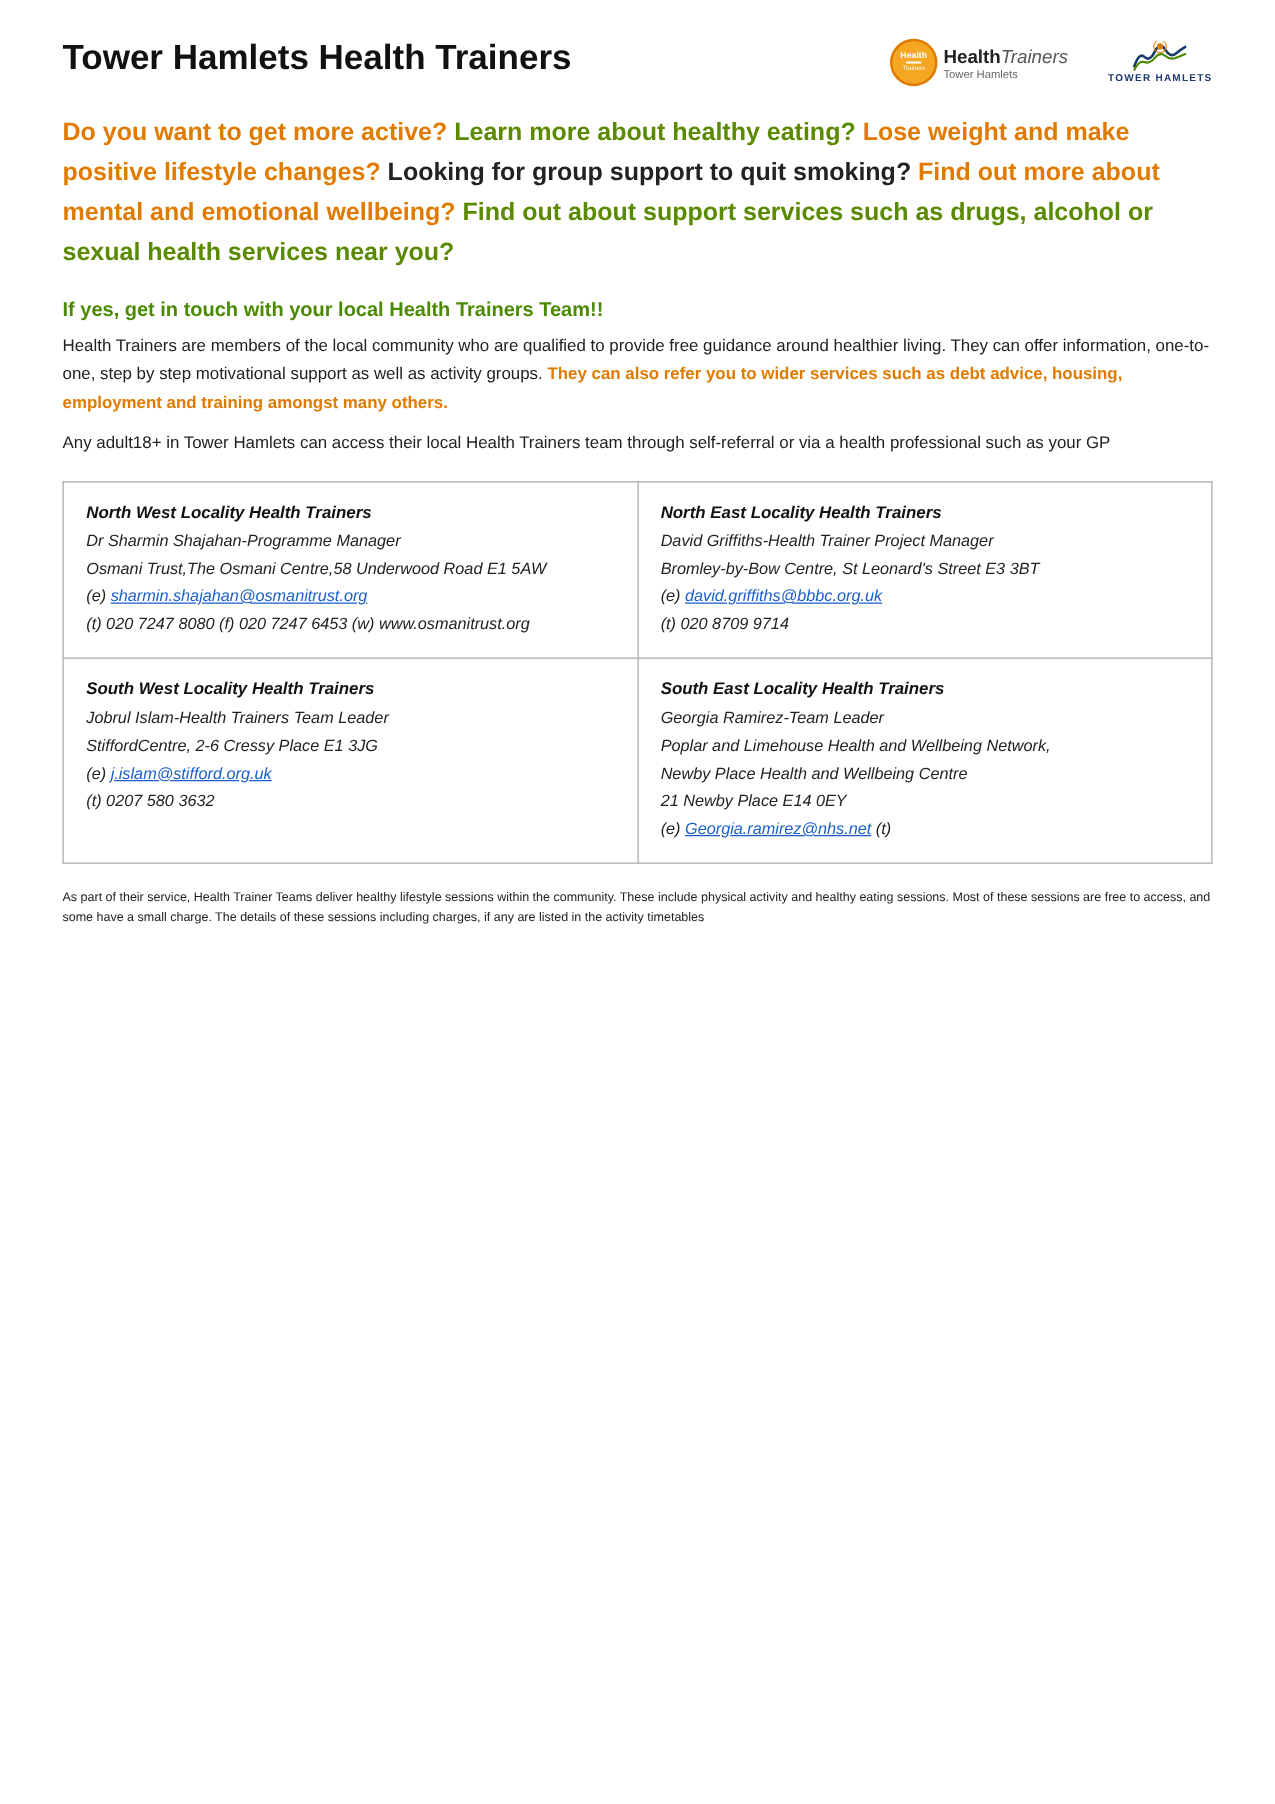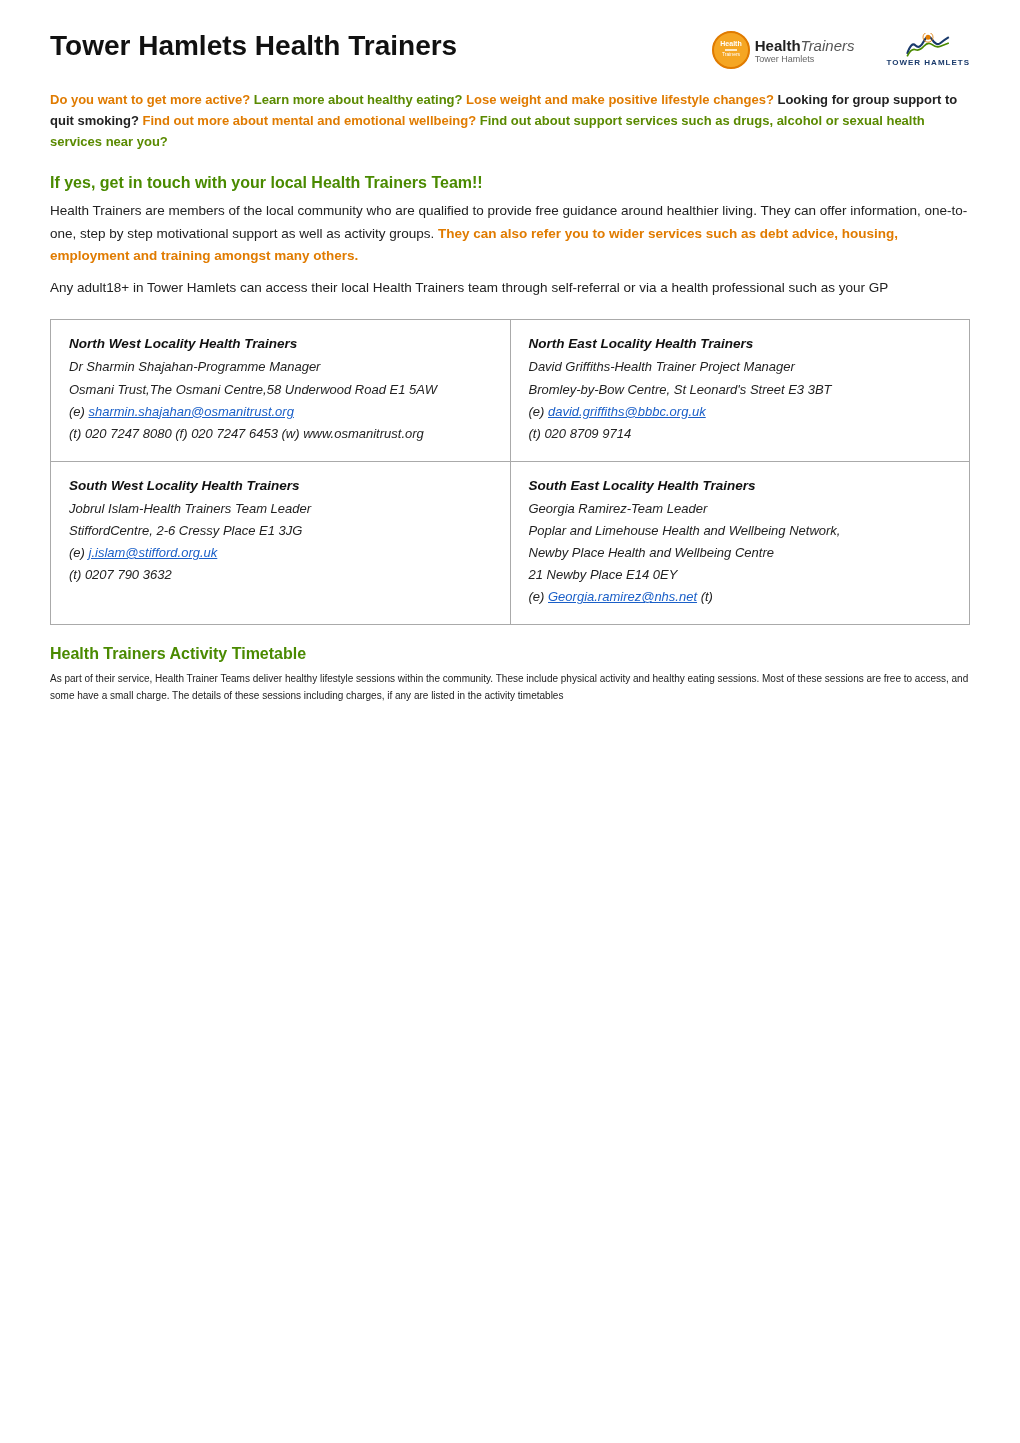--- a/index.html
+++ b/index.html
@@ -47,21 +47,21 @@
       font-size: 8px;
       font-weight: bold;
       color: #1a3a6b;
       text-align: center;
       letter-spacing: 1px;
     }
 
     .intro-block {
       margin-bottom: 22px;
       line-height: 1.6;
-      font-size: 13px;
+      font-size: 20px;
       font-weight: bold;
     }
     .orange { color: #e07b00; }
     .green { color: #5a8a00; }
     .dark { color: #222; }
 
     .section-title {
       color: #4a8a00;
       font-size: 16px;
       font-weight: bold;
@@ -184,30 +184,29 @@
           <div class="cell-line">(e) <a class="cell-link" href="mailto:david.griffiths@bbbc.org.uk">david.griffiths@bbbc.org.uk</a></div>
           <div class="cell-line">(t)  020 8709 9714</div>
         </td>
       </tr>
       <tr>
         <td>
           <div class="cell-title">South West Locality Health Trainers</div>
           <div class="cell-line">Jobrul Islam-Health Trainers Team Leader</div>
           <div class="cell-line">StiffordCentre, 2-6 Cressy Place E1 3JG</div>
           <div class="cell-line">(e) <a class="cell-link" href="mailto:j.islam@stifford.org.uk">j.islam@stifford.org.uk</a></div>
-          <div class="cell-line">(t) 0207 790 3632</div>
+          <div class="cell-line">(t) 0207 580 3632</div>
         </td>
         <td>
           <div class="cell-title">South East Locality Health Trainers</div>
           <div class="cell-line">Georgia Ramirez-Team Leader</div>
           <div class="cell-line">Poplar and Limehouse Health and Wellbeing Network,</div>
           <div class="cell-line">Newby Place Health and Wellbeing Centre</div>
           <div class="cell-line">21 Newby Place E14 0EY</div>
           <div class="cell-line">(e) <a class="cell-link" href="mailto:Georgia.ramirez@nhs.net">Georgia.ramirez@nhs.net</a>  (t)</div>
         </td>
       </tr>
     </tbody>
 </table>
 
 <div class="timetable-section">
-  <div class="section-title">Health Trainers Activity Timetable</div>
   <div class="timetable-body">As part of their service, Health Trainer Teams deliver healthy lifestyle sessions within the community. These include physical activity and healthy eating sessions. Most of these sessions are free to access, and some have a small charge. The details of these sessions including charges, if any are listed in the activity timetables</div>
 </div>
 
 </body></html>

